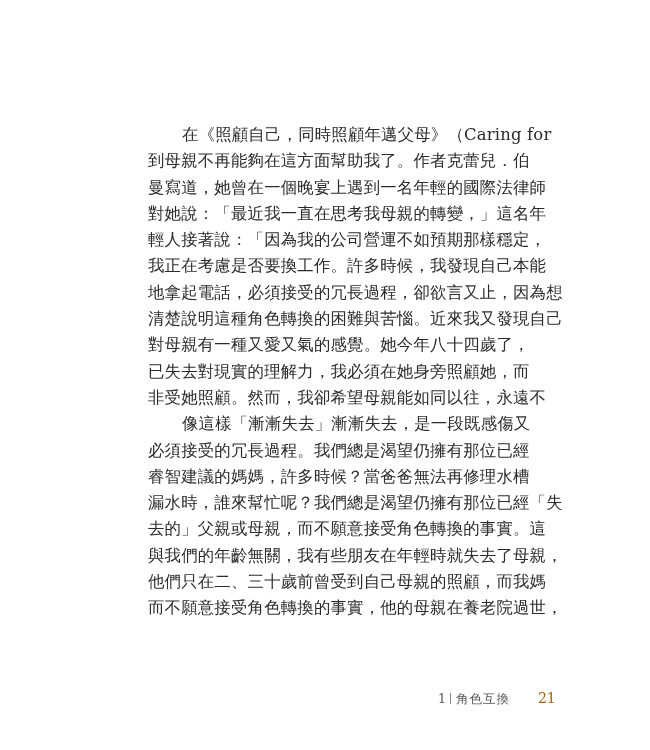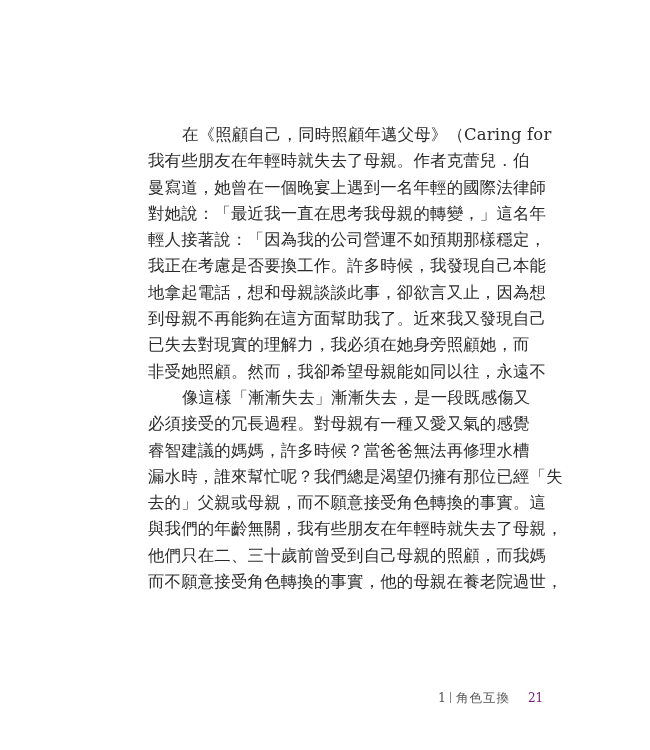--- a/index.html
+++ b/index.html
@@ -17,41 +17,42 @@
   }
   .line.last { text-align-last:left; }
   .indent { padding-left:34px; }
   sup { font-size:9px; line-height:0; vertical-align:6px; margin-left:2px; }
   .footer {
     position:absolute; top:690px; left:438px; font-size:12.5px; color:#555;
     white-space:nowrap;
   }
   .footer .chap { letter-spacing:1px; }
   .footer .sep { display:inline-block; width:1px; height:11px; background:#888; margin:0 5px 0 3px; vertical-align:-1px; }
-  .footer .num { font-size:12px; margin-left:18px; color:#701a75; }
+  .footer .num { font-size:14px; margin-left:28px; color:#a16207; }
 </style>
 </head>
 <body>
 
 <div class="page-body">
   <div>
     <div class="line indent">在《照顧自己，同時照顧年邁父母》（Caring for</div>
-    <div class="line">我有些朋友在年輕時就失去了母親。作者克蕾兒．伯</div>
+    <div class="line">到母親不再能夠在這方面幫助我了。作者克蕾兒．伯</div>
     <div class="line">曼寫道，她曾在一個晚宴上遇到一名年輕的國際法律師</div>
     <div class="line">對她說：「最近我一直在思考我母親的轉變，」這名年</div>
     <div class="line">輕人接著說：「因為我的公司營運不如預期那樣穩定，</div>
     <div class="line">我正在考慮是否要換工作。許多時候，我發現自己本能</div>
-    <div class="line">地拿起電話，想和母親談談此事，卻欲言又止，因為想</div>
-    <div class="line">到母親不再能夠在這方面幫助我了。近來我又發現自己</div>
+    <div class="line">地拿起電話，必須接受的冗長過程，卻欲言又止，因為想</div>
+    <div class="line">清楚說明這種角色轉換的困難與苦惱。近來我又發現自己</div>
+    <div class="line">對母親有一種又愛又氣的感覺。她今年八十四歲了，</div>
     <div class="line">已失去對現實的理解力，我必須在她身旁照顧她，而</div>
     <div class="line">非受她照顧。然而，我卻希望母親能如同以往，永遠不</div>
   </div>
   <div>
     <div class="line indent">像這樣「漸漸失去」漸漸失去，是一段既感傷又</div>
-    <div class="line">必須接受的冗長過程。對母親有一種又愛又氣的感覺</div>
+    <div class="line">必須接受的冗長過程。我們總是渴望仍擁有那位已經</div>
     <div class="line">睿智建議的媽媽，許多時候？當爸爸無法再修理水槽</div>
     <div class="line">漏水時，誰來幫忙呢？我們總是渴望仍擁有那位已經「失</div>
     <div class="line">去的」父親或母親，而不願意接受角色轉換的事實。這</div>
     <div class="line">與我們的年齡無關，我有些朋友在年輕時就失去了母親，</div>
     <div class="line">他們只在二、三十歲前曾受到自己母親的照顧，而我媽</div>
     <div class="line">而不願意接受角色轉換的事實，他的母親在養老院過世，</div>
   </div>
 </div>
 
 <div class="footer">

